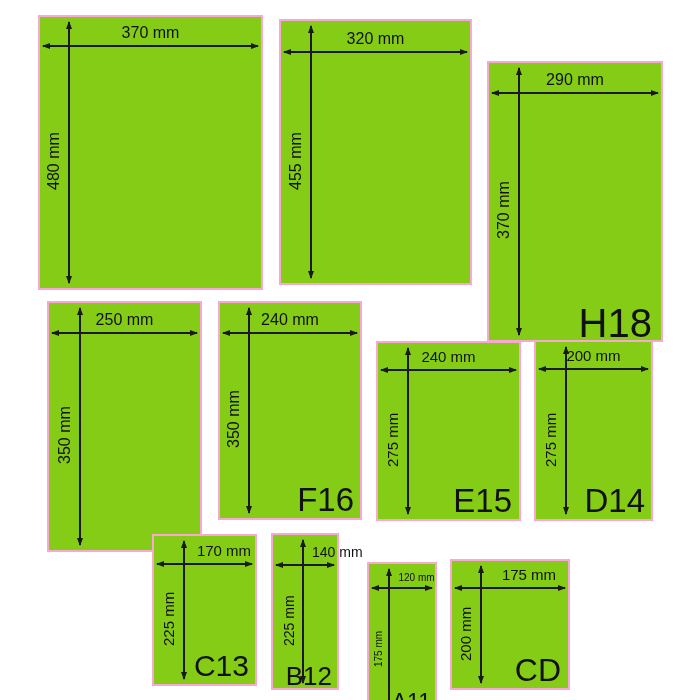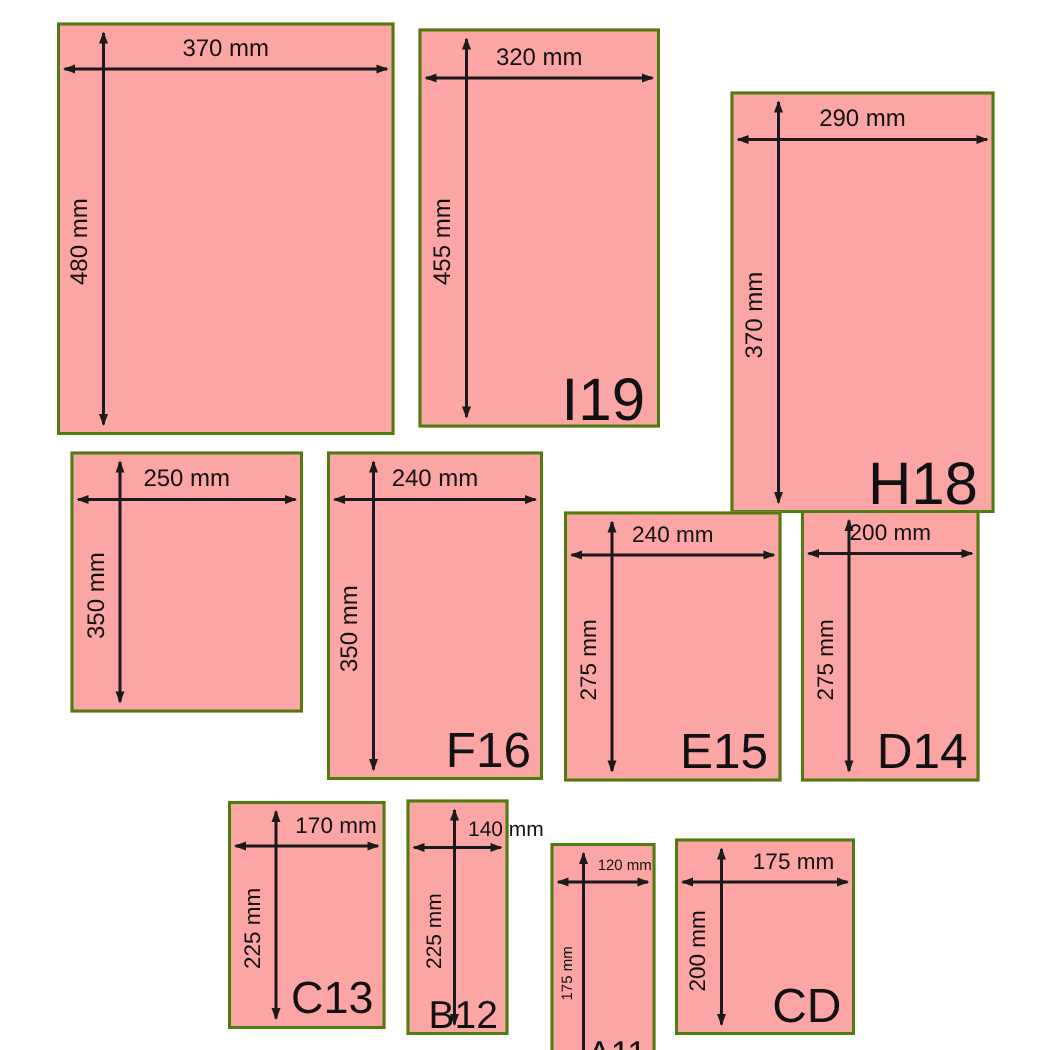--- a/index.html
+++ b/index.html
@@ -1,22 +1,22 @@
 <!DOCTYPE html>
 <html><head>
 <meta charset="utf-8">
 <style>
   html,body{margin:0;padding:0;background:#ffffff;}
   .canvas{
     position:relative;width:700px;height:700px;background:#ffffff;overflow:hidden;
     font-family:"Liberation Sans", sans-serif;color:#111111;
   }
   .env{
-    position:absolute;box-sizing:border-box;background:#fca5a5;
-    border:2px solid #4d7c0f;
+    position:absolute;box-sizing:border-box;background:#84cc16;
+    border:2px solid #f9a8d4;
   }
   
   .h-arrow{
     position:absolute;left:3px;right:3px;top:var(--hy);height:2px;background:#1a1a1a;
   }
   .h-arrow::before{
     content:"";position:absolute;left:-1px;top:-2px;width:0;height:0;border-style:solid;
     border-width:3px 8px 3px 0;border-color:transparent #1a1a1a transparent transparent;
   }
   .h-arrow::after{
@@ -46,23 +46,23 @@
     writing-mode:vertical-rl;transform:rotate(180deg);
     display:flex;align-items:center;justify-content:center;
     font-size:var(--lfs);line-height:1.2;white-space:nowrap;
   }
   .code{
     position:absolute;right:var(--cr);bottom:var(--cb);
     font-size:var(--cfs);line-height:1;color:#111111;
   }
   
   .env-k20{left:38px;top:15px;width:225px;height:275px;--hy:28px;--vx:28px;--lfs:16px;--cfs:40px;--cr:6px;--cb:-2px;}
-  .env-i19{left:279px;top:19px;width:161px;height:266px;--hy:30px;--vx:29px;--lfs:16px;--cfs:40px;--cr:8px;--cb:-4px;}
+  .env-i19{left:279px;top:19px;width:193px;height:266px;--hy:30px;--vx:29px;--lfs:16px;--cfs:40px;--cr:8px;--cb:-4px;}
   .env-h18{left:487px;top:61px;width:176px;height:281px;--hy:29px;--vx:29px;--lfs:16px;--cfs:40px;--cr:9px;--cb:-3px;}
-  .env-g17{left:47px;top:301px;width:155px;height:174px;--hy:29px;--vx:30px;--lfs:16px;--cfs:33px;--cr:5px;--cb:2px;}
+  .env-g17{left:47px;top:301px;width:155px;height:251px;--hy:29px;--vx:30px;--lfs:16px;--cfs:33px;--cr:5px;--cb:2px;}
   .env-f16{left:218px;top:301px;width:144px;height:219px;--hy:29px;--vx:28px;--lfs:16px;--cfs:33px;--cr:6px;--cb:2px;}
   .env-e15{left:376px;top:341px;width:145px;height:180px;--hy:26px;--vx:29px;--lfs:15px;--cfs:33px;--cr:7px;--cb:2px;}
   .env-d14{left:534px;top:340px;width:119px;height:181px;--hy:26px;--vx:29px;--lfs:15px;--cfs:33px;--cr:6px;--cb:2px;}
   .env-c13{left:152px;top:534px;width:105px;height:152px;--hy:27px;--vx:29px;--lfs:15px;--cfs:30px;--cr:6px;--cb:3px;}
   .env-b12{left:271px;top:533px;width:68px;height:157px;--hy:29px;--vx:29px;--lfs:14px;--cfs:26px;--cr:5px;--cb:-1px;}
   .env-a11{left:367px;top:562px;width:70px;height:155px;--hy:23px;--vx:19px;--lfs:10px;--cfs:23px;--cr:4px;--cb:1px;}
   .env-cd {left:450px;top:559px;width:120px;height:131px;--hy:26px;--vx:28px;--lfs:15px;--cfs:32px;--cr:7px;--cb:2px;}
   
   .env-c13 .h-label,.env-b12 .h-label,.env-a11 .h-label,.env-cd .h-label{
     padding-left:calc(var(--vx) + 10px);box-sizing:border-box;
@@ -78,21 +78,20 @@
     <div class="h-label">370 mm</div>
     <div class="v-arrow"></div>
     <div class="v-label">480 mm</div>
   </div>
 
   <div class="env env-i19">
     <div class="h-arrow"></div>
     <div class="h-label">320 mm</div>
     <div class="v-arrow"></div>
     <div class="v-label">455 mm</div>
-    <div class="code">I19</div>
   </div>
 
   <div class="env env-h18">
     <div class="h-arrow"></div>
     <div class="h-label">290 mm</div>
     <div class="v-arrow"></div>
     <div class="v-label">370 mm</div>
     <div class="code">H18</div>
   </div>
 

